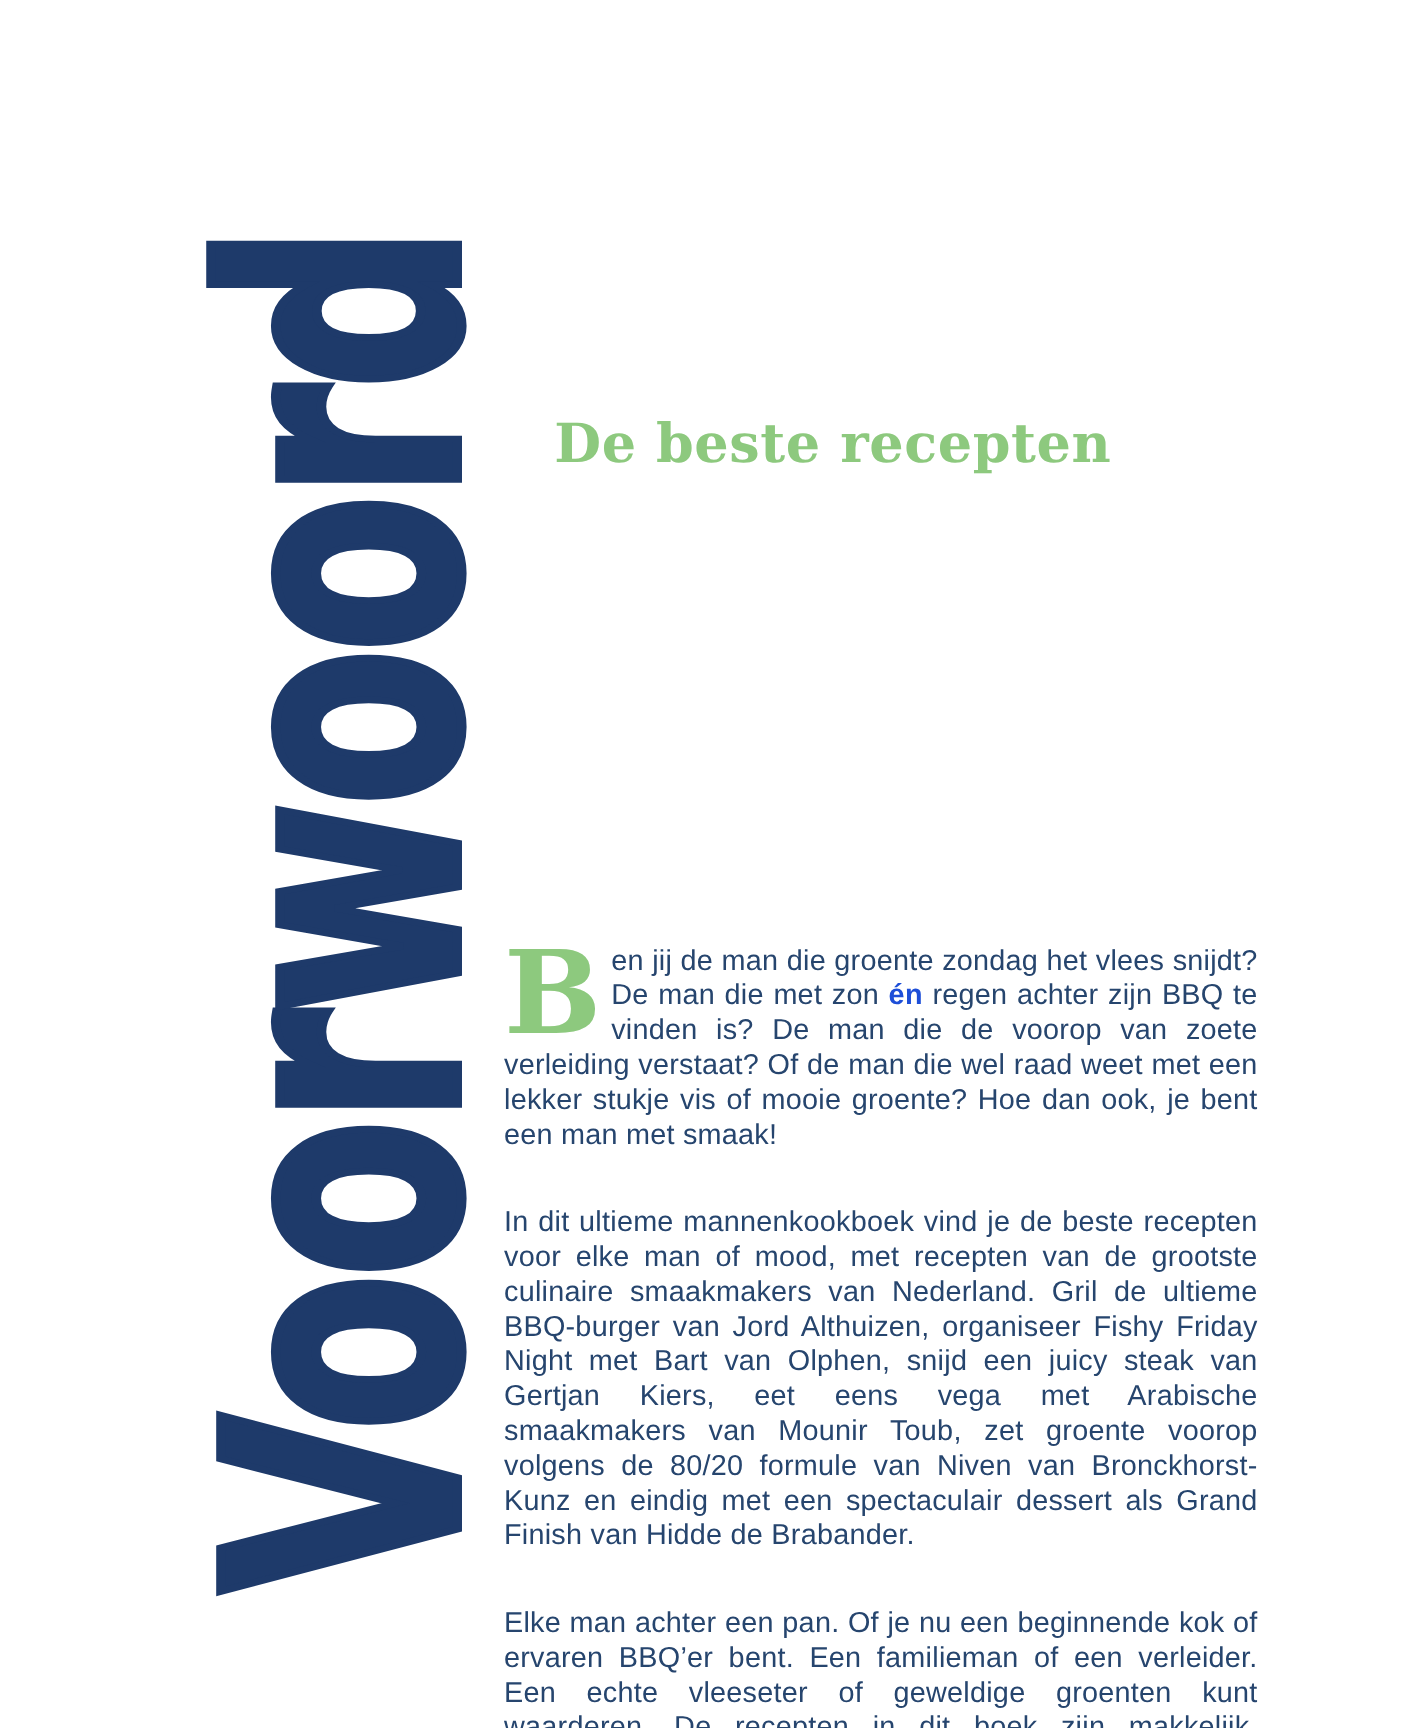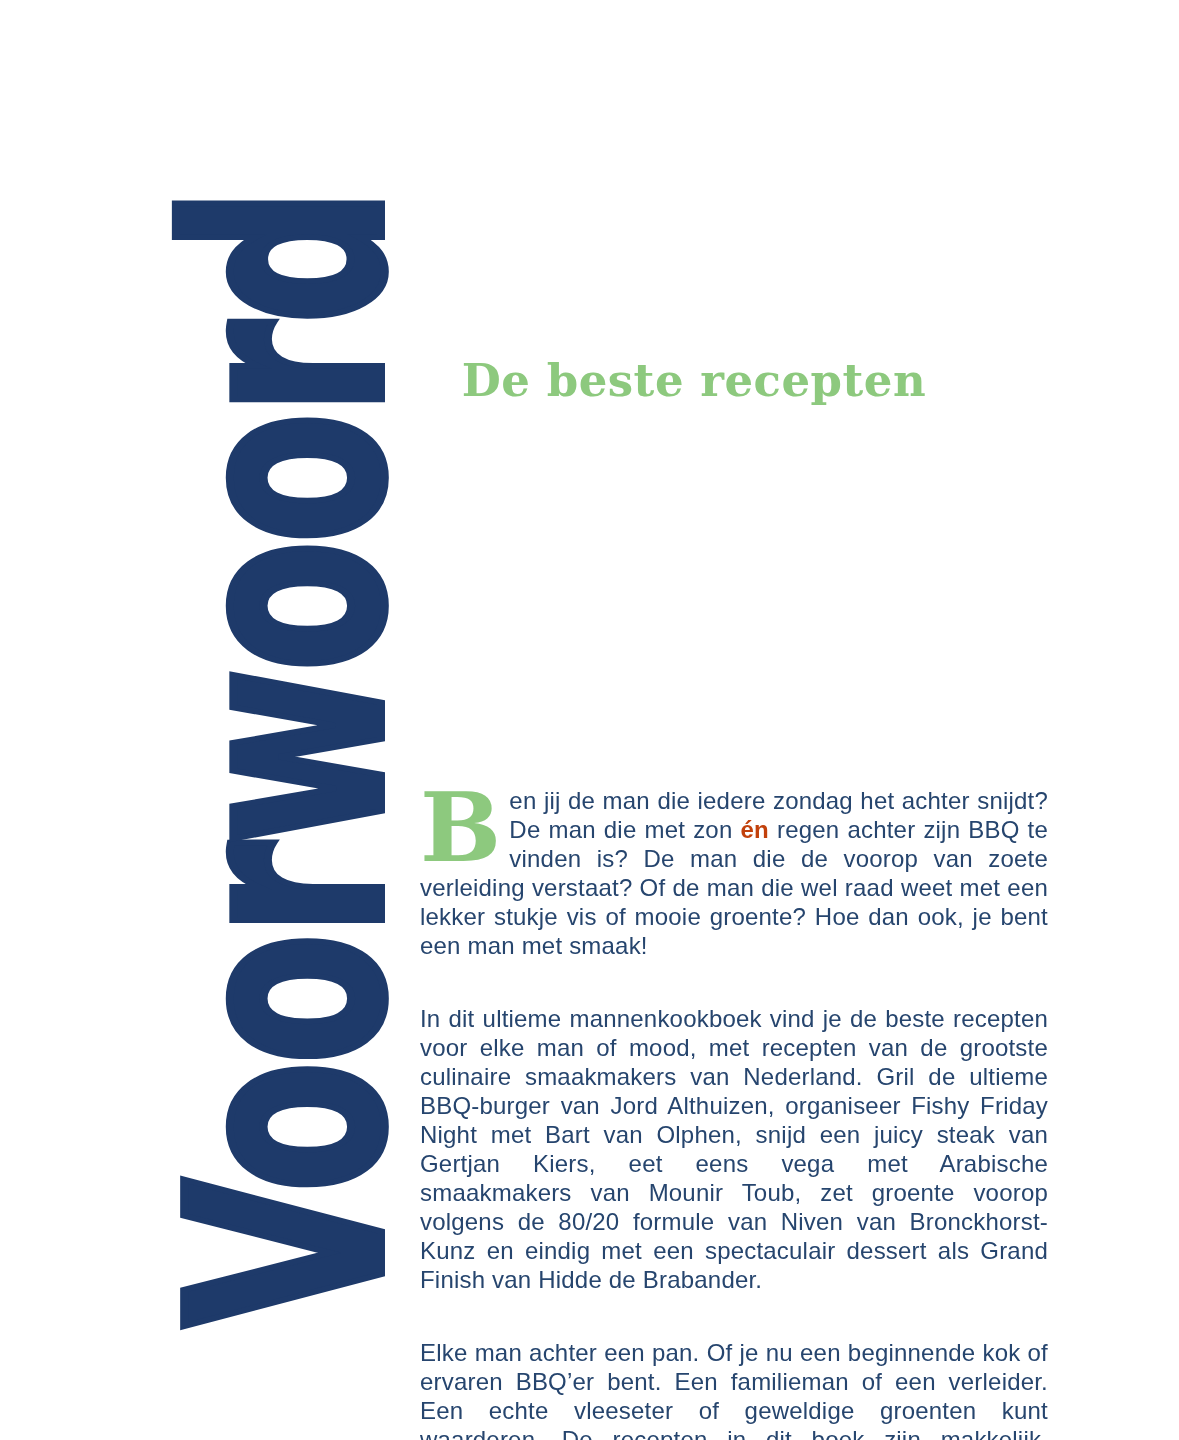--- a/index.html
+++ b/index.html
@@ -23,21 +23,21 @@
     font-weight:bold;
     font-size:270px;
     line-height:normal;
     letter-spacing:-5px;
     color:#1e3a6a;
     -webkit-text-stroke:8px #1e3a6a;
   }
 
   
   .heading{
-    position:absolute;left:394px;top:357px;width:600px;
+    position:absolute;left:394px;top:346px;width:600px;
     text-align:center;
     color:#8dc97e;
     font-family:"DejaVu Serif",serif;
     font-weight:bold;
     font-size:45px;
     line-height:48px;
     letter-spacing:0.5px;
   }
 
   
@@ -54,36 +54,36 @@
   .dropcap{
     float:left;
     font-family:"DejaVu Serif",serif;
     font-weight:bold;
     font-size:96px;
     line-height:80px;
     height:80px;
     margin:2px 8px 0 0;
     color:#8dc97e;
   }
-  .body-col strong{font-weight:bold;color:#c2410c;}
+  .body-col strong{font-weight:bold;color:#1d4ed8;}
 </style>
 </head>
 <body>
 
 <div class="page">
 
   <div class="vtitle">
     <span>Voorwoord</span>
   </div>
 
   <div class="heading">
     <div>De beste recepten</div>
   </div>
 
   <div class="body-col">
     <p>
-      <span class="dropcap">B</span><span>en jij de man die iedere zondag het achter snijdt? De man die met zon </span><strong>én</strong><span> regen achter zijn BBQ te vinden is? De man die de voorop van zoete verleiding verstaat? Of de man die wel raad weet met een lekker stukje vis of mooie groente? Hoe dan ook, je bent een man met smaak!</span>
+      <span class="dropcap">B</span><span>en jij de man die groente zondag het vlees snijdt? De man die met zon </span><strong>én</strong><span> regen achter zijn BBQ te vinden is? De man die de voorop van zoete verleiding verstaat? Of de man die wel raad weet met een lekker stukje vis of mooie groente? Hoe dan ook, je bent een man met smaak!</span>
     </p>
     <p>In dit ultieme mannenkookboek vind je de beste recepten voor elke man of mood, met recepten van de grootste culinaire smaakmakers van Nederland. Gril de ultieme BBQ-burger van Jord Althuizen, organiseer Fishy Friday Night met Bart van Olphen, snijd een juicy steak van Gertjan Kiers, eet eens vega met Arabische smaakmakers van Mounir Toub, zet groente voorop volgens de 80/20 formule van Niven van Bronckhorst-Kunz en eindig met een spectaculair dessert als Grand Finish van Hidde de Brabander.</p>
     <p>Elke man achter een pan. Of je nu een beginnende kok of ervaren BBQ’er bent. Een familieman of een verleider. Een echte vleeseter of geweldige groenten kunt waarderen. De recepten in dit boek zijn makkelijk, voedzaam en vooral heel erg lekker.</p>
   </div>
 
 </div>
 
 </body></html>

